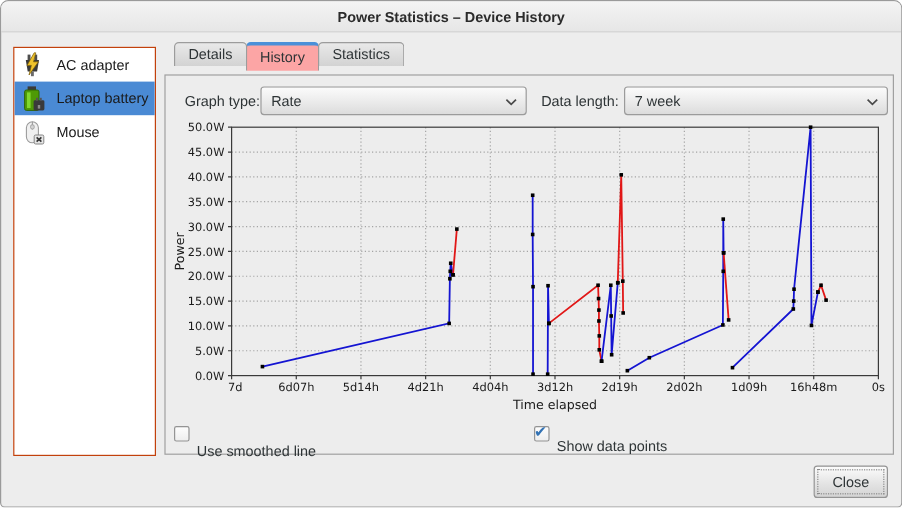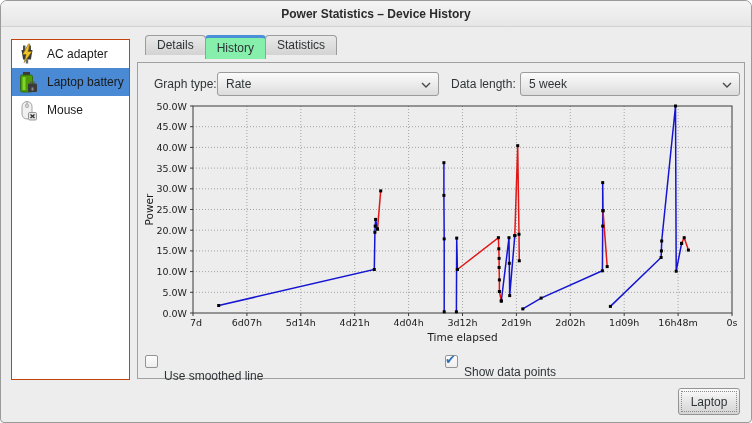--- a/index.html
+++ b/index.html
@@ -37,21 +37,21 @@
     position:absolute;left:144px;top:34px;height:24px;display:flex;align-items:flex-start;z-index:3;
   }
   .tab{
     height:20px;line-height:18px;padding:0 11px;margin-right:-1px;margin-bottom:1px;
     background:linear-gradient(#e9e9e9,#d3d3d3);
     border:1px solid #9c9c9c;border-bottom:none;border-radius:4px 4px 0 0;
     font-size:12px;color:#2e3436;position:relative;z-index:1;
   }
   .tab.active{
     height:24px;line-height:20px;margin-bottom:0;
-    background:#86efac;border-top:3px solid #4a90d9;z-index:4;
+    background:#fca5a5;border-top:3px solid #4a90d9;z-index:4;
   }
 
   
   .frame{
     position:absolute;left:136px;top:61px;width:608px;height:317px;
     border:1px solid #a0a0a0;background:#ededed;
   }
   .combo-row{position:absolute;left:0;top:9px;width:100%;height:24px;}
   .field-label{position:absolute;top:0;line-height:24px;font-size:12px;color:#2e3436;}
   .combo{
@@ -139,21 +139,21 @@
     <div class="combo-row">
       <span class="field-label" style="left:16px;">Graph type:</span>
       <div class="combo" style="left:79px;width:222px;text-align:right;">
         <span>Rate</span>
         <svg class="chev" width="10" height="7" viewBox="0 0 10 7">
           <polyline points="1,1 5,5 9,1" fill="none" stroke="#4a4a4a" stroke-width="1.4"></polyline>
         </svg>
       </div>
       <span class="field-label" style="left:313px;">Data length:</span>
       <div class="combo" style="left:382px;width:220px;">
-        <span>5 week</span>
+        <span>7 week</span>
         <svg class="chev" width="10" height="7" viewBox="0 0 10 7">
           <polyline points="1,1 5,5 9,1" fill="none" stroke="#4a4a4a" stroke-width="1.4"></polyline>
         </svg>
       </div>
     </div>
 
     <svg id="chart-svg" width="600" height="250" viewBox="0 0 600 250">
         <line x1="104.9" y1="6" x2="104.9" y2="213" stroke="#a4a4a4" stroke-width="1" stroke-dasharray="1,2"></line>
         <line x1="158.8" y1="6" x2="158.8" y2="213" stroke="#a4a4a4" stroke-width="1" stroke-dasharray="1,2"></line>
         <line x1="212.7" y1="6" x2="212.7" y2="213" stroke="#a4a4a4" stroke-width="1" stroke-dasharray="1,2"></line>
@@ -287,15 +287,15 @@
         
       </span>
       <span class="check-label" style="left:26px;top:291px;margin-top:15px;">Use smoothed line</span>
       <span class="checkbox checked" style="left:307px;top:292px;">
         <span class="glyph">✔</span>
       </span>
       <span class="check-label" style="left:326px;top:291px;margin-top:11px;">Show data points</span>
     </div>
   </div>
 
-  <button class="close-btn">Laptop</button>
+  <button class="close-btn">Close</button>
 
 </div>
 
 </body></html>

